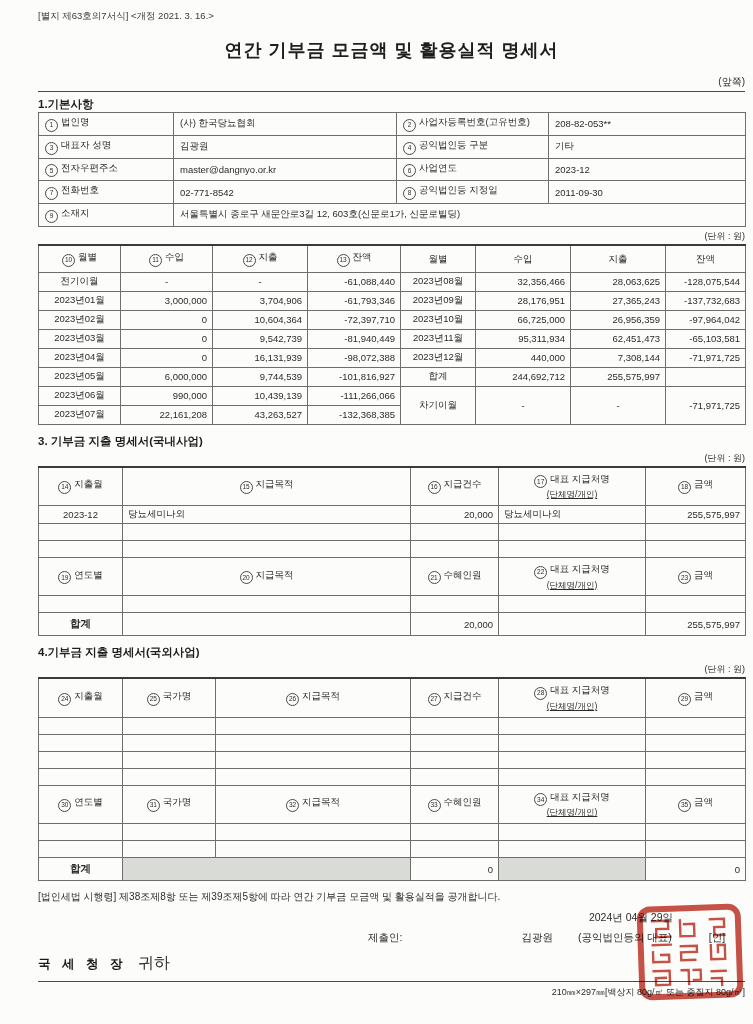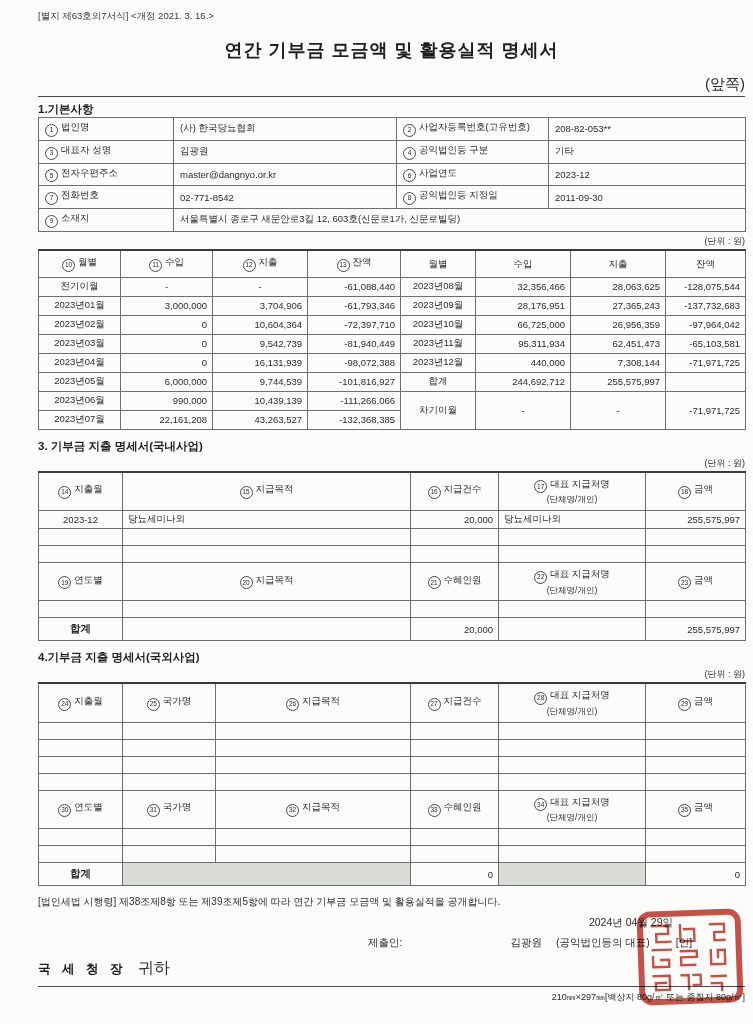--- a/index.html
+++ b/index.html
@@ -4,21 +4,21 @@
 <style>
   html,body{margin:0;padding:0;background:#e8e8e6;}
   .page{
     position:relative;width:753px;height:1024px;background:#fcfcfa;
     font-family:"Liberation Sans","DejaVu Sans",sans-serif;color:#2b2b2b;
     overflow:hidden;box-sizing:border-box;
   }
   .content{margin:0 8px 0 38px;width:707px;}
   .form-ref{font-size:9.5px;padding:10px 0 0 0;color:#3a3a3a;}
   .title{font-size:18px;font-weight:700;text-align:center;letter-spacing:1px;margin-top:15px;color:#1e1e1e;}
-  .page-side{text-align:right;font-size:15px;margin-top:13px;}
+  .page-side{text-align:right;font-size:10px;margin-top:13px;}
   .rule{border-top:1.5px solid #4a4a4a;margin-top:2px;}
   .sec-heading{font-size:11.5px;font-weight:700;margin-top:5px;color:#1e1e1e;}
   .sec-heading.mt{margin-top:9px;}
   .unit{text-align:right;font-size:9px;margin:3px 0 1px;}
   table{border-collapse:collapse;width:707px;table-layout:fixed;}
   .t2,.t3,.t4{border-top:2px solid #3a3a3a;}
   th,td{border:1px solid #6e6e6e;font-size:9.5px;color:#2b2b2b;overflow:hidden;white-space:nowrap;}
   th{font-weight:400;text-align:center;padding:5px 2px;line-height:1.25;}
   td{padding:2px 5px;height:14px;}
   .t1 td{padding:3px 6px;height:14px;text-align:left;}
@@ -33,25 +33,25 @@
   .t3 td,.t4 td{height:12px;}
   td.c{text-align:center!important;}
   td.r{text-align:right!important;}
   td.bold{font-weight:700;font-size:10.5px;height:18px;}
   td.gray{background:#d9dbd7;}
   .circ{
     display:inline-flex;align-items:center;justify-content:center;
     width:11px;height:11px;border:1px solid #4a4a4a;border-radius:50%;
     font-size:6.5px;line-height:1;margin-right:3px;vertical-align:-2px;flex:none;
   }
-  .sub{font-size:8.5px;margin-top:1px;}
+  .sub{font-size:8.5px;margin-top:1px;text-decoration:underline;}
   .footer{position:relative;margin-top:9px;}
   .disclosure{font-size:10px;}
   .date-line{text-align:right;font-size:10.5px;margin-top:7px;padding-right:72px;}
-  .submit-line{display:flex;font-size:10.5px;margin-top:6px;align-items:baseline;}
+  .submit-line{display:flex;font-size:10.5px;margin-top:6px;align-items:baseline;gap:11px;}
   .submit-label{margin-left:330px;}
   .submit-name{margin-left:108px;}
   .submit-role{margin-left:14px;}
   .seal-mark{margin-left:26px;}
   .recipient-line{margin-top:8px;font-size:12.5px;}
   .recipient{font-weight:700;letter-spacing:4px;color:#1a1a1a;}
   .recipient-suffix{font-size:16px;font-weight:400;margin-left:8px;letter-spacing:0;}
   .bottom-rule{border-top:1.5px solid #4a4a4a;margin-top:7px;}
   .paper-spec{text-align:right;font-size:9px;margin-top:4px;}
   .stamp{

